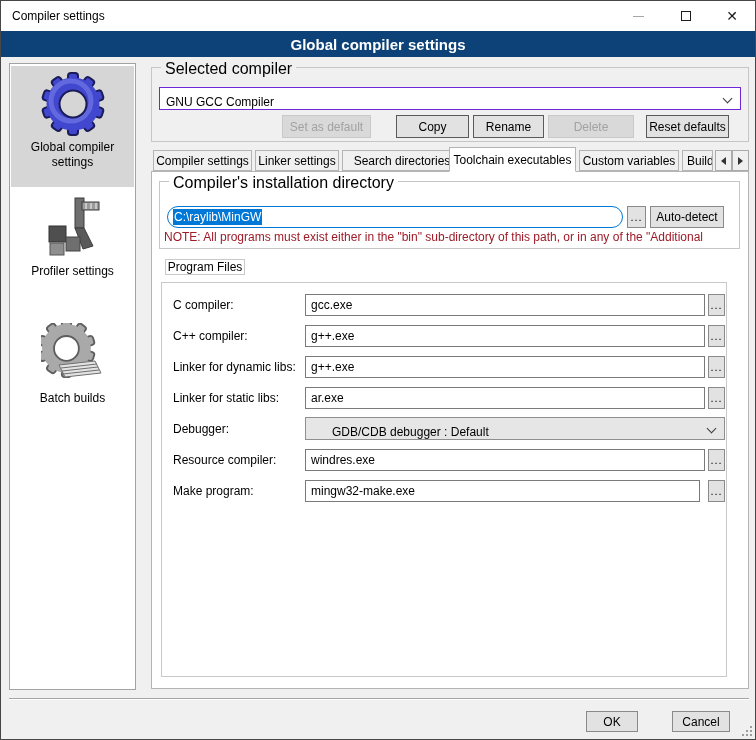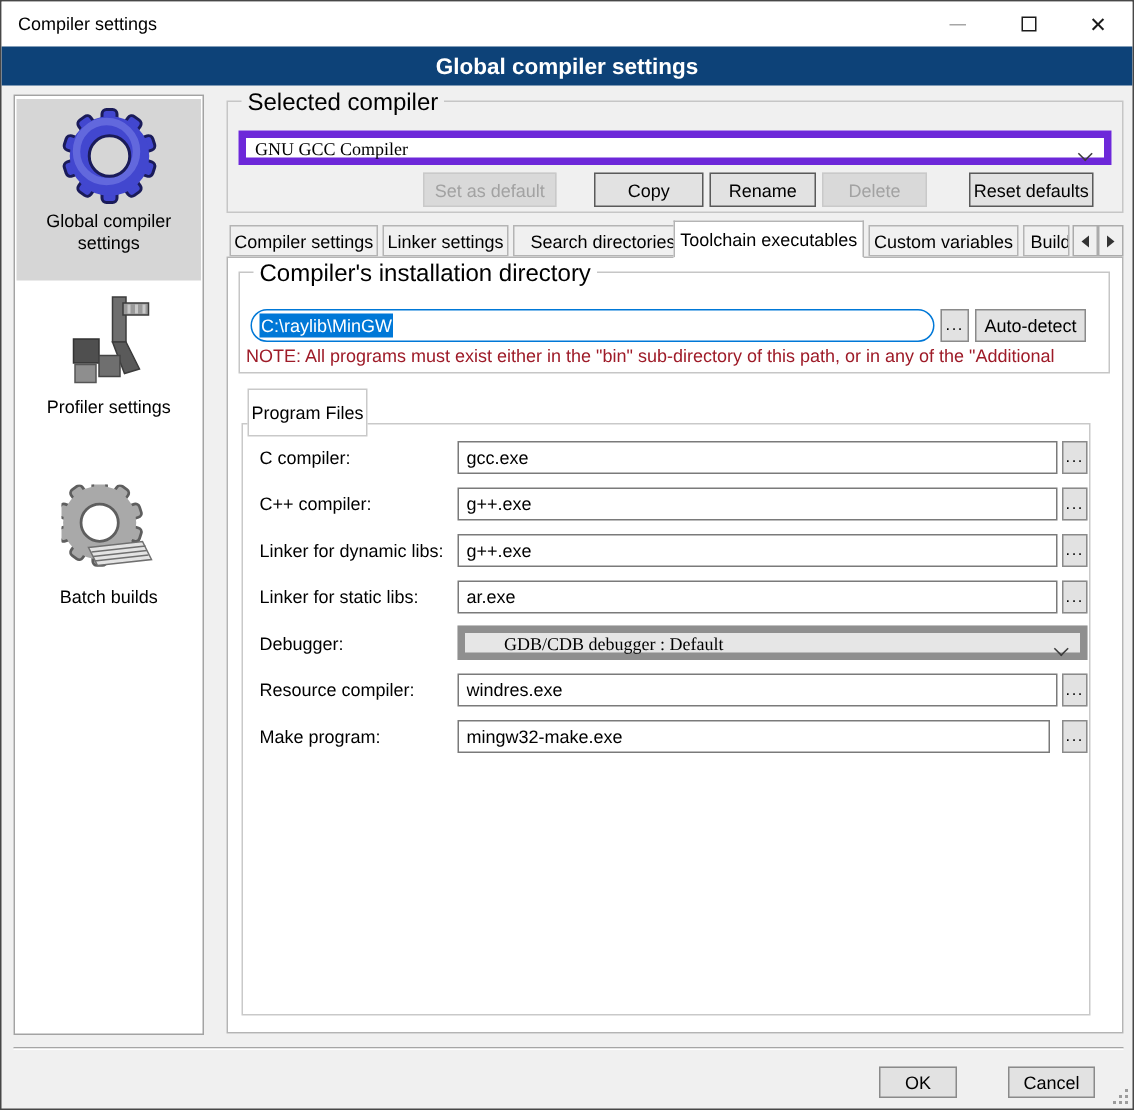--- a/index.html
+++ b/index.html
@@ -40,22 +40,22 @@
   .gb-on-white { background:#ffffff; }
 
   .btn {
     position:absolute; display:flex; align-items:center; justify-content:center;
     background:#e2e2e2; border:1px solid #5a5a5a; font-size:12px; color:#000; cursor:default;
   }
   .btn.soft { border-color:#8a8a8a; }
   .btn.disabled { background:#d9d9d9; border-color:#c9c9c9; color:#a2a2a2; }
 
   .combo {
-    position:absolute; background:#fff; border:5px solid #6d28d9; height:23px;
-    display:flex; align-items:flex-start; padding:0 24px 0 6px; font-size:12px;font-family:Liberation Serif, serif;
+    position:absolute; background:#fff; border:1px solid #6d28d9; height:23px;
+    display:flex; align-items:flex-end; padding:0 24px 0 6px; font-size:12px;
   }
   .combo.gray { background:#e6e6e6; border-color:#8f8f8f;padding-left:26px; }
   .chev { position:absolute; right:9px; top:7px; width:7px; height:7px;
           border-right:1.4px solid #3c3c3c; border-bottom:1.4px solid #3c3c3c; transform:rotate(45deg); }
 
   .textfield {
     position:absolute; height:22px; background:#fff; border:1px solid #7a7a7a;
     font-family:"Liberation Sans", sans-serif; font-size:12px; color:#000; padding:0 5px; outline:none;
   }
   .textfield.focused { border:1px solid #0078d7; display:flex; align-items:center; }
@@ -180,21 +180,21 @@
   <div class="groupbox" style="left:150px; top:66px; width:598px; height:75px;">
     <span class="gb-label gb-on-gray">Selected compiler</span>
   </div>
   <div class="combo" style="left:158px; top:86px; width:582px;">
     <span>GNU GCC Compiler</span>
     <span class="chev"></span>
   </div>
   <div class="btn disabled" style="left:281px; top:114px; width:89px; height:23px;">Set as default</div>
   <div class="btn" style="left:395px; top:114px; width:73px; height:23px;">Copy</div>
   <div class="btn" style="left:472px; top:114px; width:71px; height:23px;">Rename</div>
-  <div class="btn disabled" style="left:547px; top:114px; width:70px; height:23px;">Delete</div>
+  <div class="btn disabled" style="left:547px; top:114px; width:86px; height:23px;">Delete</div>
   <div class="btn" style="left:645px; top:114px; width:83px; height:23px;">Reset defaults</div>
 
   <div class="tabpage" style="left:150px; top:170px; width:598px; height:518px;"></div>
   <div class="tab" style="left:152px; top:149px; width:99px; height:21px;">Compiler settings</div>
   <div class="tab" style="left:254px; top:149px; width:84px; height:21px;">Linker settings</div>
   <div class="tab" style="left:341px; top:149px; width:120px; height:21px;">Search directories</div>
   <div class="tab active" style="left:448px; top:146px; width:127px; height:25px;">Toolchain executables</div>
   <div class="tab" style="left:578px; top:149px; width:100px; height:21px;">Custom variables</div>
   <div class="tab" style="left:681px; top:149px; width:31px; height:21px; justify-content:flex-start; padding-left:4px;">Build options</div>
   <div class="tab-scroll" style="left:714px; top:149px; width:17px; height:21px;">
@@ -208,21 +208,21 @@
     <span class="gb-label gb-on-white">Compiler's installation directory</span>
   </div>
   <div class="textfield focused" style="left:166px; top:205px; width:456px; z-index:2;border-radius:11px;">
     <span class="sel-text">C:\raylib\MinGW</span>
   </div>
   <div class="btn soft dots-btn" style="left:626px; top:205px; width:19px; height:22px; z-index:2;">...</div>
   <div class="btn soft" style="left:649px; top:205px; width:74px; height:22px; z-index:2;">Auto-detect</div>
   <div class="note-line" style="left:163px; top:229px; width:574px; z-index:2;">NOTE: All programs must exist either in the "bin" sub-directory of this path, or in any of the "Additional</div>
 
   <div class="tabpage" style="left:160px; top:281px; width:566px; height:395px; border-color:#c9c9c9;"></div>
-  <div class="tab active" style="left:164px; top:258px; width:80px; height:32px; border-color:#c9c9c9;text-align:right;">Program Files</div>
+  <div class="tab active" style="left:164px; top:258px; width:80px; height:16px; border-color:#c9c9c9;text-align:right;">Program Files</div>
   <div class="tab" style="left:247px; top:260px; width:93px; height:22px; border-color:#c9c9c9;">Additional Paths</div>
 
   <span class="field-label" style="left:172px; top:297px; z-index:2;">C compiler:</span>
   <input class="textfield" style="left: 304px; top: 293px; width: 400px; z-index: 2;" readonly="" value="gcc.exe">
   <div class="btn soft dots-btn" style="left:707px; top:293px; width:17px; height:22px; z-index:2;">...</div>
 
   <span class="field-label" style="left:172px; top:328px; z-index:2;">C++ compiler:</span>
   <input class="textfield" style="left: 304px; top: 324px; width: 400px; z-index: 2;" readonly="" value="g++.exe">
   <div class="btn soft dots-btn" style="left:707px; top:324px; width:17px; height:22px; z-index:2;">...</div>
 

